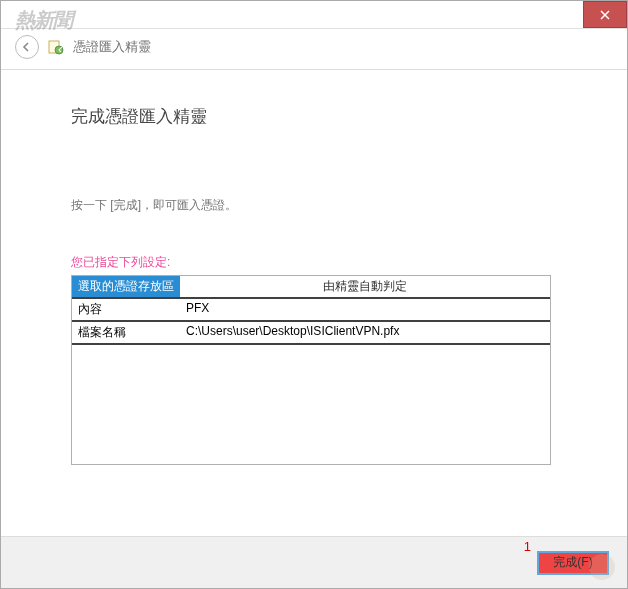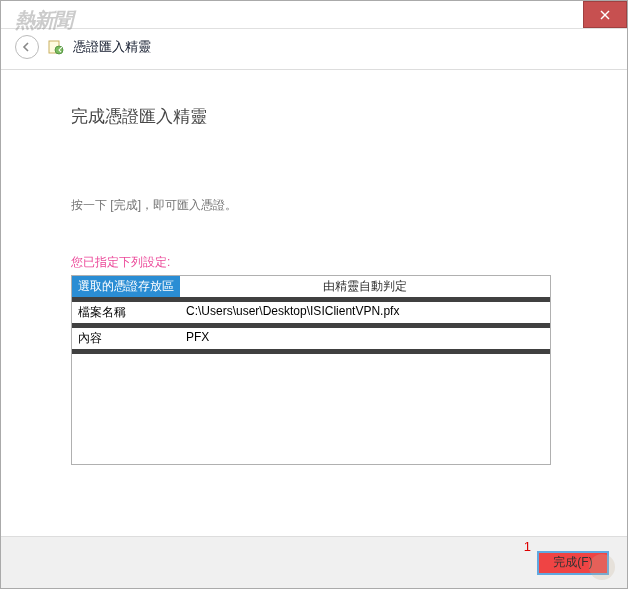--- a/index.html
+++ b/index.html
@@ -62,21 +62,21 @@
     .back-btn svg { width: 12px; height: 12px; }
     .wizard-icon {
       width: 18px;
       height: 18px;
       display: flex;
       align-items: center;
       justify-content: center;
     }
     .wizard-title {
       font-size: 13px;
-      color: #0f172a;
+      color: #737373;
     }
     .content {
       flex: 1;
       padding: 35px 60px 10px 70px;
       background: #fff;
     }
     .page-heading {
       font-size: 17px;
       color: #464646;
       font-weight: normal;
@@ -99,21 +99,21 @@
       width: 480px;
       overflow: hidden;
     }
     .settings-table {
       width: 100%;
       border-collapse: collapse;
       font-size: 12px;
     }
     .settings-table td {
       padding: 2px 6px;
-      border-bottom: 5px solid #404040;
+      border-bottom: 2px solid #404040;
       vertical-align: top;
     }
     .settings-table td:first-child {
       width: 108px;
       white-space: nowrap;
     }
     .row-selected td {
       background: #2a8dd4;
       color: #fff;
     }
@@ -215,27 +215,27 @@
     <p class="instruction">按一下 [完成]，即可匯入憑證。</p>
     <p class="settings-label">您已指定下列設定:</p>
     <div class="settings-box">
       <table class="settings-table">
         <tbody>
             <tr class="row-selected">
           <td>選取的憑證存放區</td>
           <td>由精靈自動判定</td>
         </tr>
         <tr>
+          <td>內容</td>
+          <td>PFX</td>
+        </tr>
+        <tr>
           <td>檔案名稱</td>
           <td>C:\Users\user\Desktop\ISIClientVPN.pfx</td>
         </tr>
-        <tr>
-          <td>內容</td>
-          <td>PFX</td>
-        </tr>
       </tbody>
         </table>
     </div>
   </div>
 
   <div class="footer">
     <div class="annotation" style="bottom:34px; right:96px;">1</div>
     <button class="wiz-btn focused">完成(F)</button>
   </div>
 

